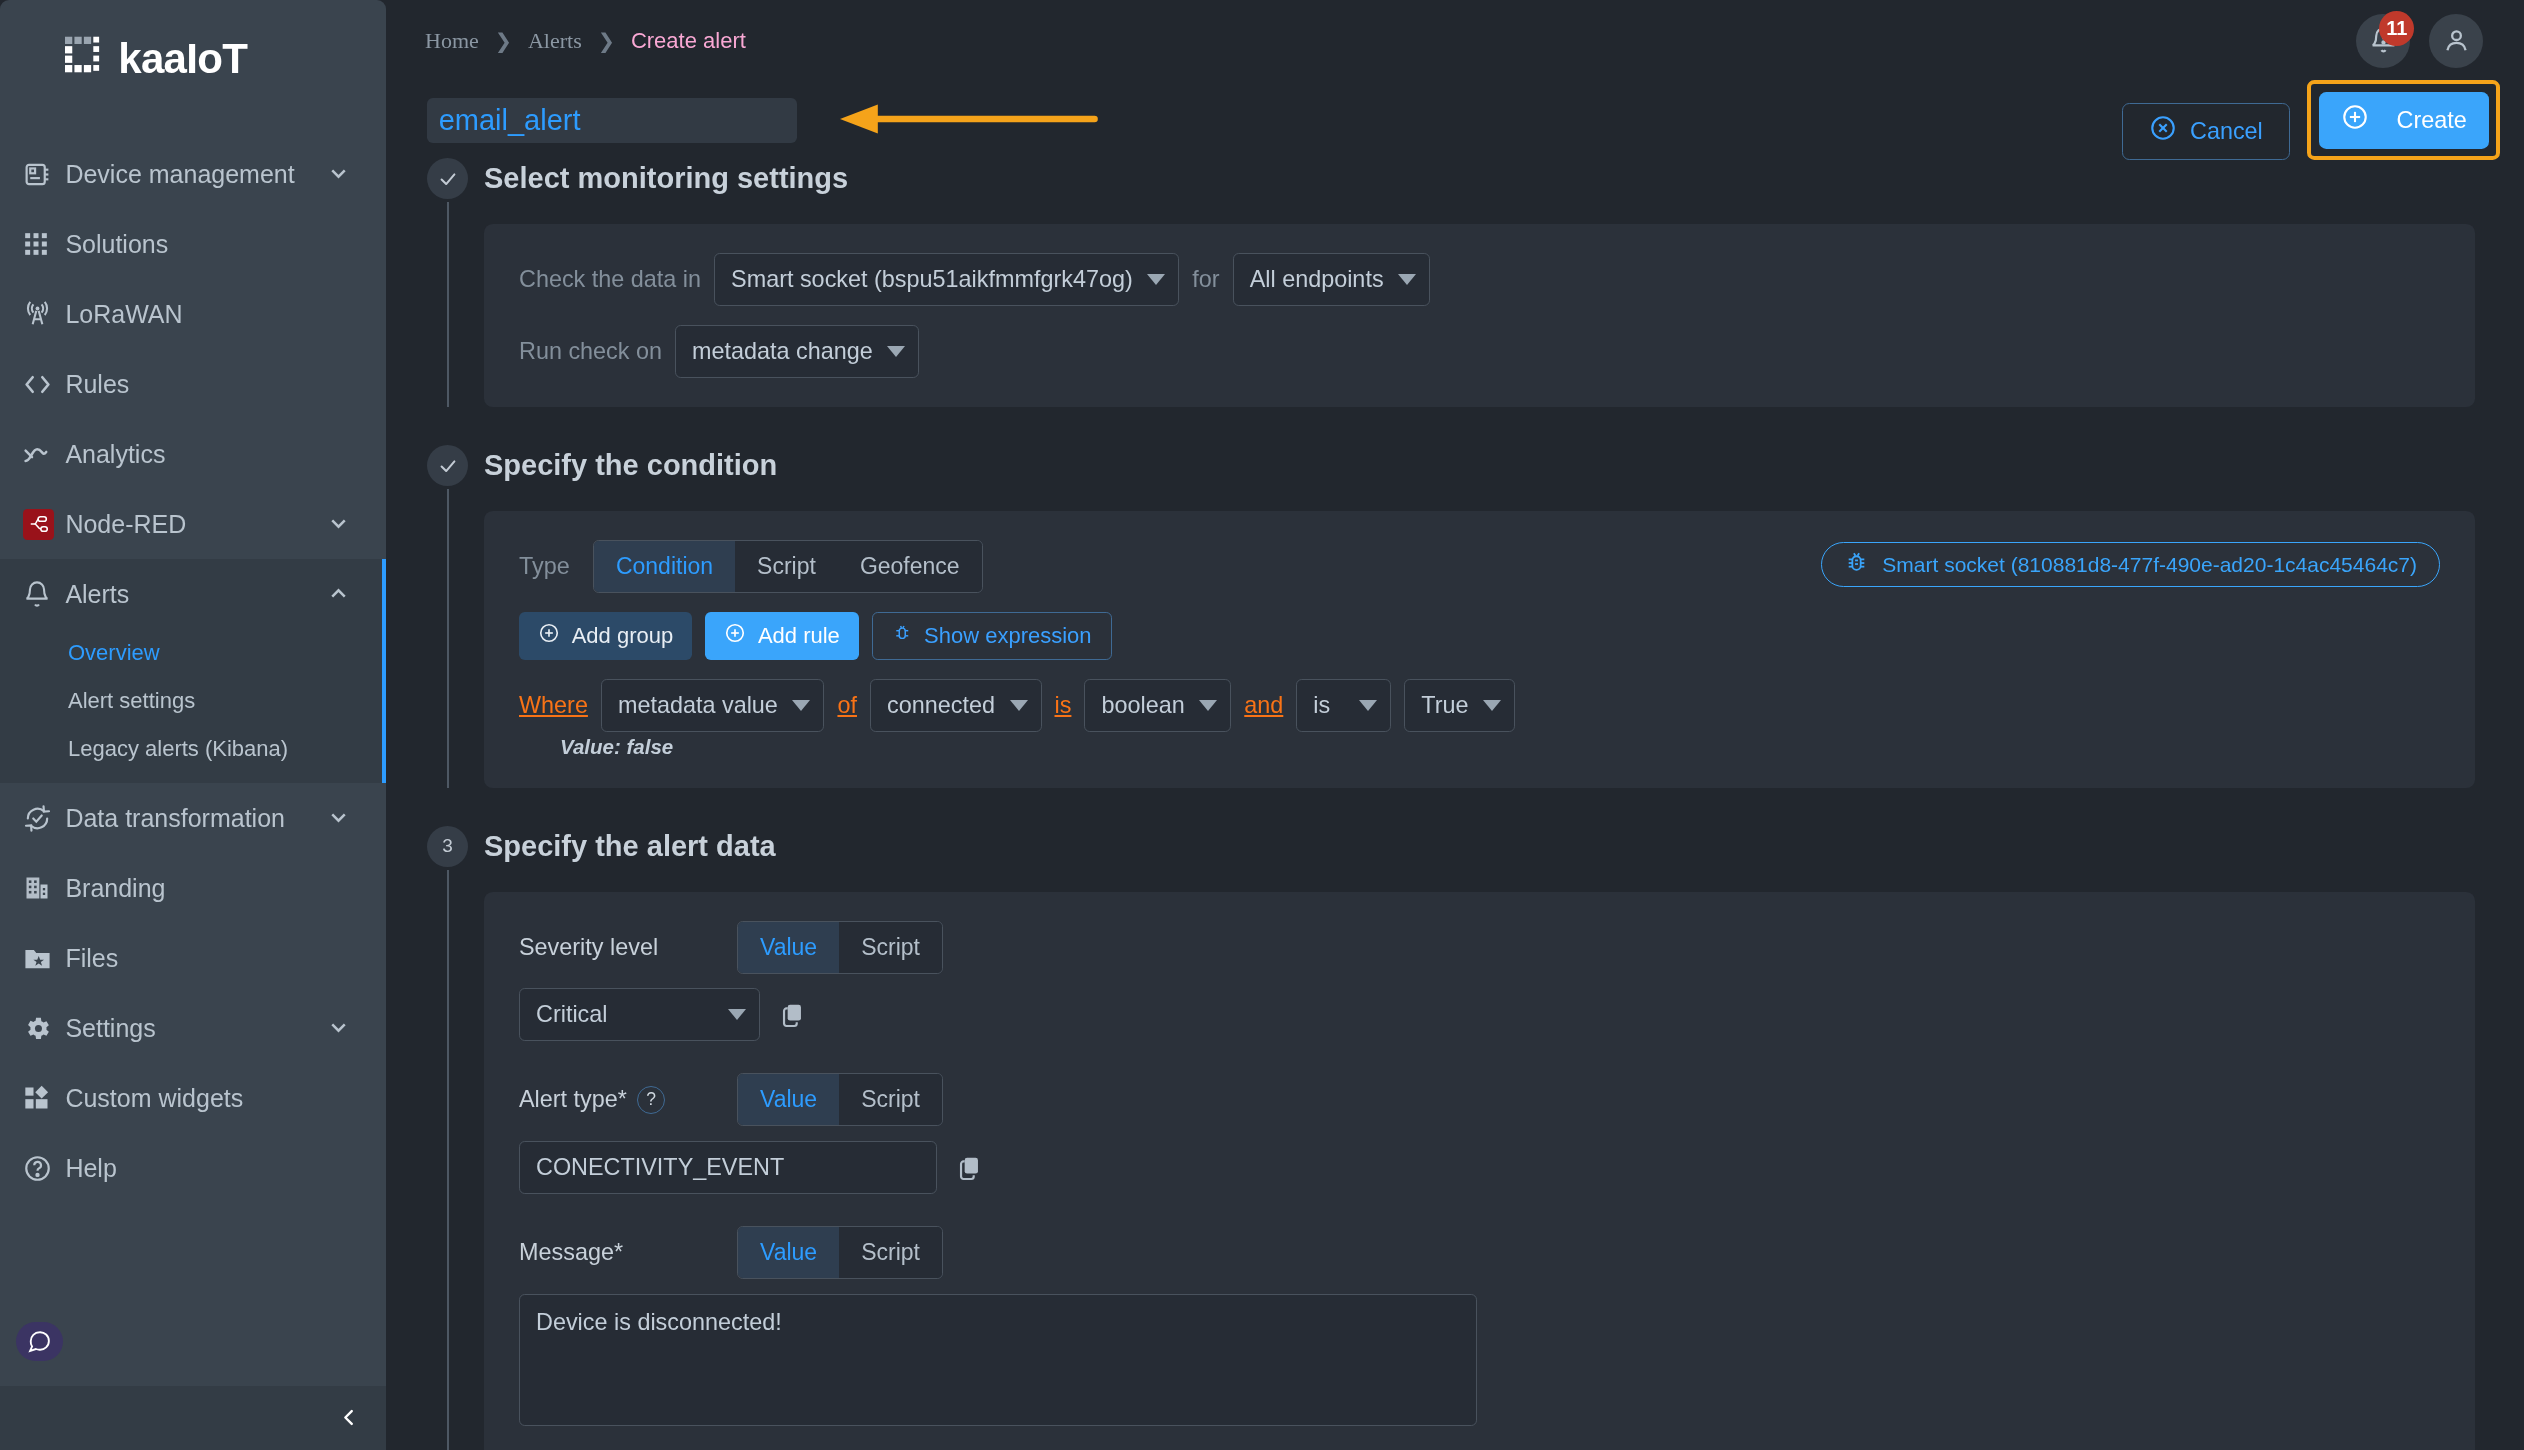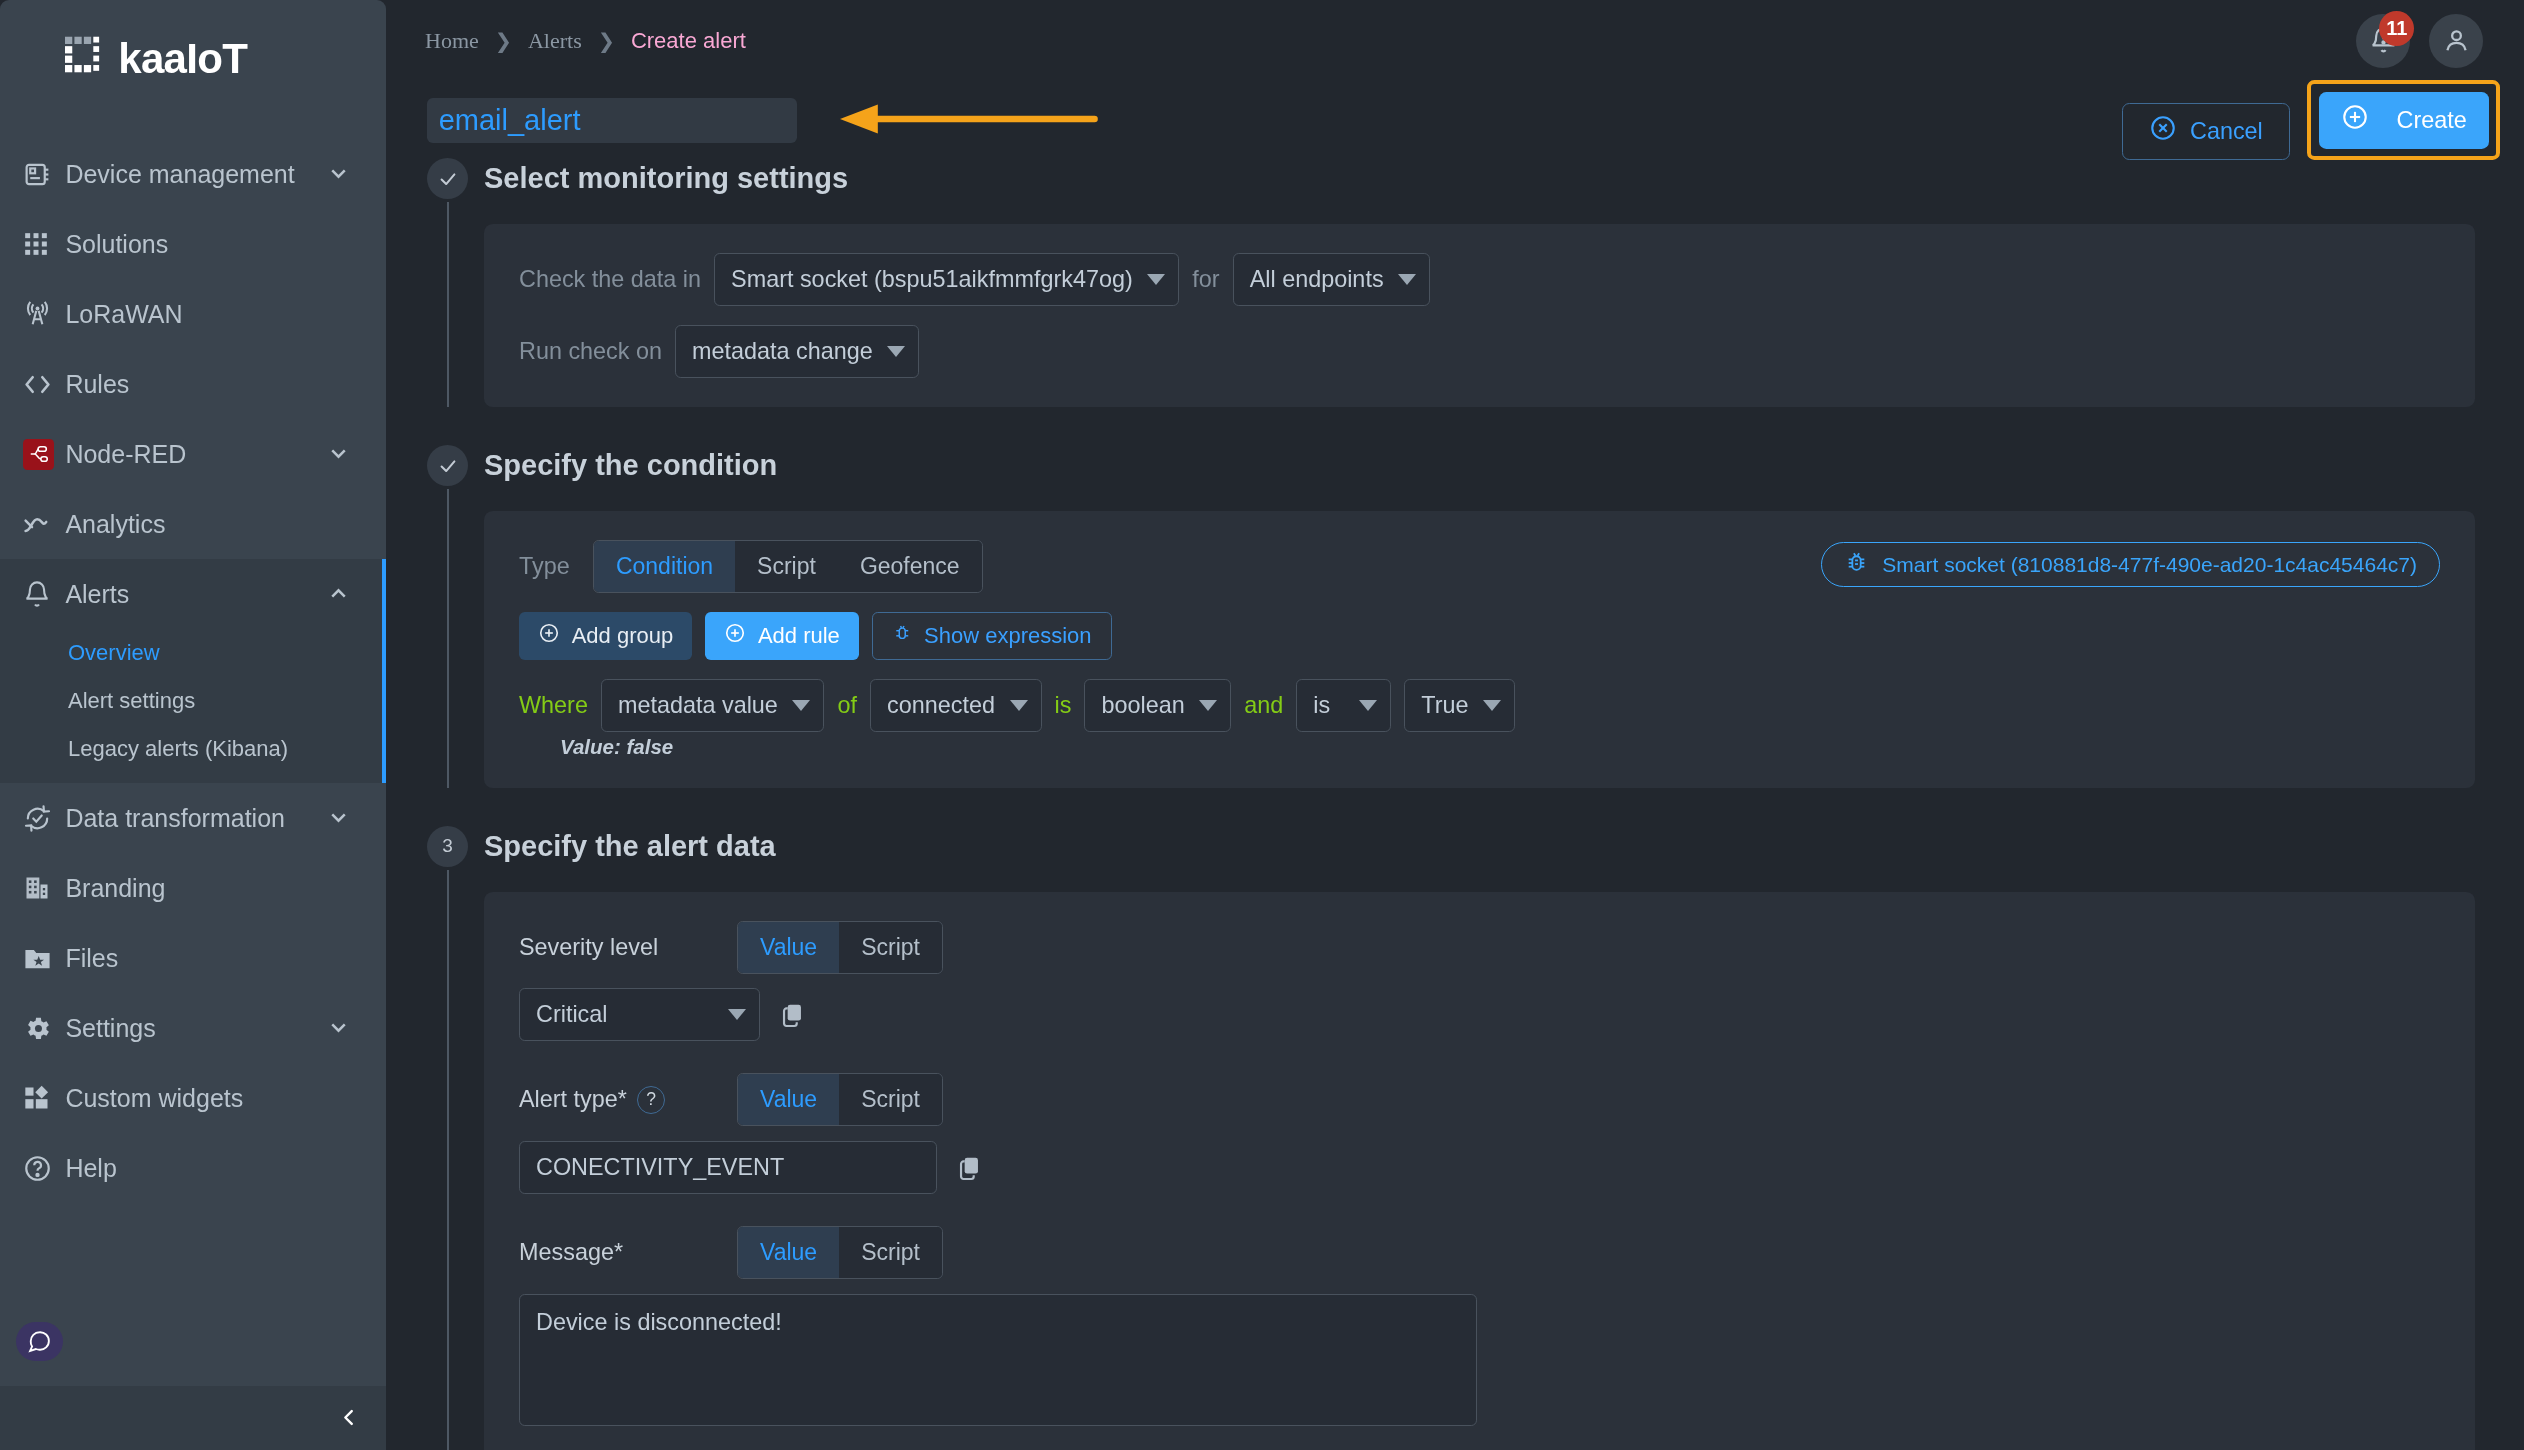--- a/index.html
+++ b/index.html
@@ -99,21 +99,21 @@
     position: absolute; left: 0; top: 0; width: 41px; height: 41px; border-radius: 50%;
     background: #353d47; display: flex; align-items: center; justify-content: center;
     color: #c3cbd4; font-size: 19px;
   }
   .step-line { position: absolute; left: 20px; top: 44px; bottom: 0; width: 1.5px; background: #4e5864; }
   .step-title { color: #c8d1da; font-size: 29px; line-height: 41px; margin-bottom: 25px; }
   .panel { background: #2b313a; border-radius: 8.8px; padding: 29px 35px; margin-bottom: 38px; position: relative; }
 
   .row { display: flex; align-items: center; gap: 13px; margin-bottom: 19px; flex-wrap: wrap; }
   .lbl-muted { color: #838f9b; font-size: 23.4px; }
-  .lbl-plain { color: #84cc16; font-size: 23.4px; }
+  .lbl-plain { color: #f97316; font-size: 23.4px; text-decoration: underline; }
 
   .select {
     height: 53px; background: #262c35; border: 0.7px solid #49525d; border-radius: 5.8px;
     display: inline-flex; align-items: center; gap: 14.6px; padding: 0 13px 0 16px;
     color: #c3ced9; font-size: 23.4px; cursor: pointer; white-space: nowrap;
   }
   .select .tri { width: 0; height: 0; border-left: 9.5px solid transparent; border-right: 9.5px solid transparent; border-top: 11px solid #9aa7b3; margin-left: auto; }
 
   .seg {
     display: inline-flex; border: 0.7px solid #49525d; border-radius: 5.8px; overflow: hidden; height: 53px;
@@ -249,44 +249,44 @@
           <svg width="29" height="29" viewBox="0 0 24 24" fill="none" stroke="#b9c4ce" stroke-width="2.2" stroke-linecap="round" stroke-linejoin="round">
             <polyline points="8 6 3 12 8 18"></polyline>
               <polyline points="16 6 21 12 16 18"></polyline>
           </svg>
         </span>
         <span class="lbl">Rules</span>
       </div>
 
       <div class="nav-item">
         <span class="ico">
+          <svg width="31" height="31" viewBox="0 0 24 24" fill="none" stroke="#b9c4ce" stroke-width="1.9" stroke-linecap="round">
+            <path d="M2 17c4 0 5-9 9-9s4 6 7 2"></path>
+              <path d="M2 9l5 5"></path>
+          </svg>
+        </span>
+        <span class="lbl">Analytics</span>
+      </div>
+
+      <div class="nav-item">
+        <span class="ico">
           <span class="nodered-ico">
             <svg width="22" height="22" viewBox="0 0 24 24" fill="none" stroke="#ffffff" stroke-width="1.7">
               <rect x="11" y="4" width="9" height="5" rx="2.5"></rect>
               <rect x="14" y="15" width="7" height="5" rx="2.5"></rect>
               <path d="M3 12h4M7 12c3 0 2-5.5 5-5.5M7 12c3 0 4 5.5 7 5.5"></path>
             </svg>
           </span>
         </span>
         <span class="lbl">Node-RED</span>
         <span class="chev">
           <svg width="25" height="25" viewBox="0 0 24 24" fill="none" stroke="#b9c4ce" stroke-width="2.4">
               <polyline points="6 9 12 15 18 9"></polyline>
             </svg>
         </span>
-      </div>
-
-      <div class="nav-item">
-        <span class="ico">
-          <svg width="31" height="31" viewBox="0 0 24 24" fill="none" stroke="#b9c4ce" stroke-width="1.9" stroke-linecap="round">
-            <path d="M2 17c4 0 5-9 9-9s4 6 7 2"></path>
-              <path d="M2 9l5 5"></path>
-          </svg>
-        </span>
-        <span class="lbl">Analytics</span>
       </div>
 
       <div class="nav-item active-group">
         <span class="ico">
           <svg width="28" height="28" viewBox="0 0 24 24" fill="none" stroke="#b9c4ce" stroke-width="1.8">
             <path d="M18 8a6 6 0 1 0-12 0c0 7-3 8-3 8h18s-3-1-3-8"></path>
               <path d="M10.3 21a2 2 0 0 0 3.4 0"></path>
           </svg>
         </span>
         <span class="lbl">Alerts</span>

